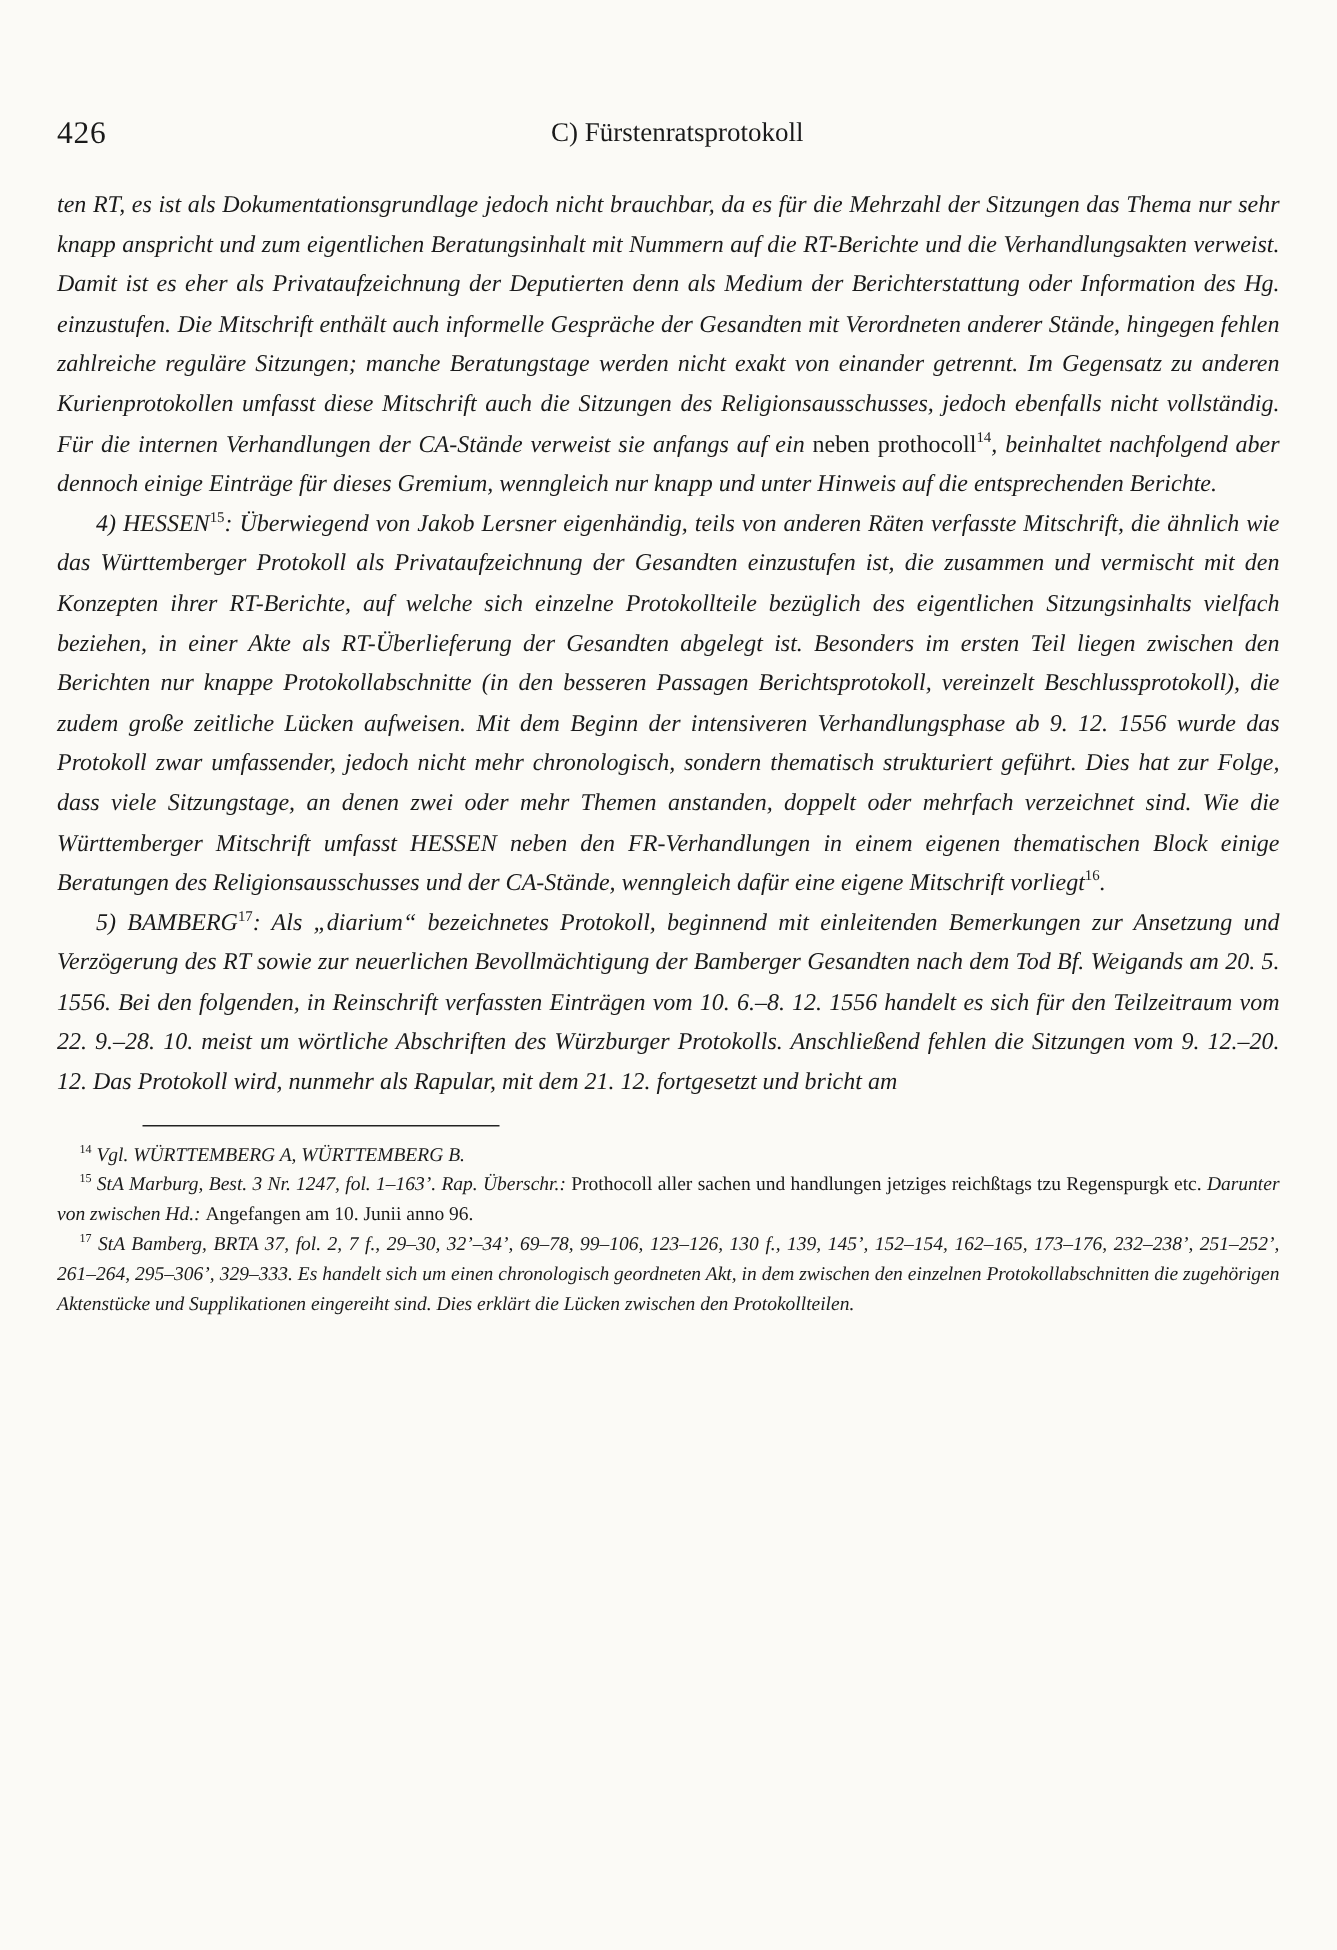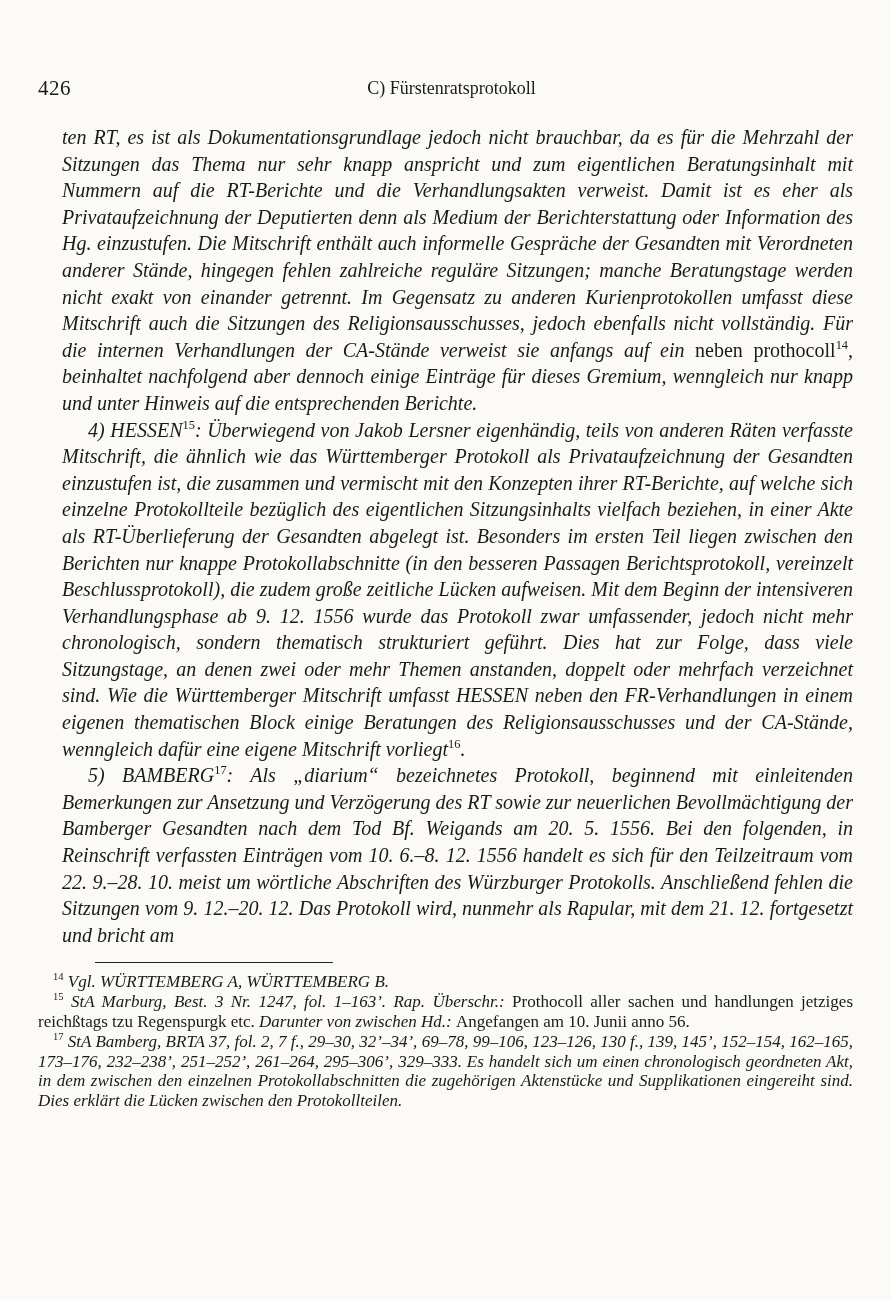--- a/index.html
+++ b/index.html
@@ -20,44 +20,43 @@
   .pagenum {
     position: absolute; left: 0; top: 0;
     font-size: 21px; font-style: normal; letter-spacing: 0.5px;
   }
   .runhead {
     position: absolute; left: 12px; right: 0; top: 2px;
     text-align: center; font-size: 18px; font-style: normal;
   }
   .bodytext {
     margin-top: 20px;
-    font-size: 20px;
+    font-size: 16px;
     line-height: 26.6px;
     text-align: justify;
     font-style: italic;
-    margin-left: 24px;
   }
   .para { margin: 0; }
   .para.indent { text-indent: 26px; }
   .seg.roman { font-style: normal; }
   .seg.italic { font-style: italic; }
   sup.seg, sup.fnmark {
     font-size: 0.62em;
     line-height: 0;
     vertical-align: super;
     font-style: normal;
   }
   .fnrule {
     border: none;
     border-top: 1.6px solid #222;
     width: 238px;
     margin: 14px 0 9px 57px;
   }
   .footnotes {
-    font-size: 17px;
+    font-size: 13px;
     line-height: 19.8px;
     text-align: justify;
     font-style: italic;
   }
   .footnote { margin: 0; text-indent: 15px; }
   .footnote .seg.roman { font-style: normal; }
 </style>
 </head>
 <body style="background: rgb(251, 250, 246); color: rgb(26, 26, 26);">
 
@@ -67,16 +66,16 @@
     <span class="runhead">C) Fürstenratsprotokoll</span>
   </div>
   <div class="bodytext" id="body-paragraphs">
       <p class="para"><span class="seg italic">ten RT, es ist als Dokumentationsgrundlage jedoch nicht brauchbar, da es für die Mehrzahl der Sitzungen das Thema nur sehr knapp anspricht und zum eigentlichen Beratungsinhalt mit Nummern auf die RT-Berichte und die Verhandlungsakten verweist. Damit ist es eher als Privataufzeichnung der Deputierten denn als Medium der Berichterstattung oder Information des Hg. einzustufen. Die Mitschrift enthält auch informelle Gespräche der Gesandten mit Verordneten anderer Stände, hingegen fehlen zahlreiche reguläre Sitzungen; manche Beratungstage werden nicht exakt von einander getrennt. Im Gegensatz zu anderen Kurienprotokollen umfasst diese Mitschrift auch die Sitzungen des Religionsausschusses, jedoch ebenfalls nicht vollständig. Für die internen Verhandlungen der CA-Stände verweist sie anfangs auf ein </span><span class="seg roman">neben prothocoll</span><sup class="seg sup">14</sup><span class="seg italic">, beinhaltet nachfolgend aber dennoch einige Einträge für dieses Gremium, wenngleich nur knapp und unter Hinweis auf die entsprechenden Berichte.</span></p>
       <p class="para indent"><span class="seg italic">4) HESSEN</span><sup class="seg sup">15</sup><span class="seg italic">: Überwiegend von Jakob Lersner eigenhändig, teils von anderen Räten verfasste Mitschrift, die ähnlich wie das Württemberger Protokoll als Privataufzeichnung der Gesandten einzustufen ist, die zusammen und vermischt mit den Konzepten ihrer RT-Berichte, auf welche sich einzelne Protokollteile bezüglich des eigentlichen Sitzungsinhalts vielfach beziehen, in einer Akte als RT-Überlieferung der Gesandten abgelegt ist. Besonders im ersten Teil liegen zwischen den Berichten nur knappe Protokollabschnitte (in den besseren Passagen Berichtsprotokoll, vereinzelt Beschlussprotokoll), die zudem große zeitliche Lücken aufweisen. Mit dem Beginn der intensiveren Verhandlungsphase ab 9. 12. 1556 wurde das Protokoll zwar umfassender, jedoch nicht mehr chronologisch, sondern thematisch strukturiert geführt. Dies hat zur Folge, dass viele Sitzungstage, an denen zwei oder mehr Themen anstanden, doppelt oder mehrfach verzeichnet sind. Wie die Württemberger Mitschrift umfasst HESSEN neben den FR-Verhandlungen in einem eigenen thematischen Block einige Beratungen des Religionsausschusses und der CA-Stände, wenngleich dafür eine eigene Mitschrift vorliegt</span><sup class="seg sup">16</sup><span class="seg italic">.</span></p>
       <p class="para indent"><span class="seg italic">5) BAMBERG</span><sup class="seg sup">17</sup><span class="seg italic">: Als „diarium“ bezeichnetes Protokoll, beginnend mit einleitenden Bemerkungen zur Ansetzung und Verzögerung des RT sowie zur neuerlichen Bevollmächtigung der Bamberger Gesandten nach dem Tod Bf. Weigands am 20. 5. 1556. Bei den folgenden, in Reinschrift verfassten Einträgen vom 10. 6.–8. 12. 1556 handelt es sich für den Teilzeitraum vom 22. 9.–28. 10. meist um wörtliche Abschriften des Würzburger Protokolls. Anschließend fehlen die Sitzungen vom 9. 12.–20. 12. Das Protokoll wird, nunmehr als Rapular, mit dem 21. 12. fortgesetzt und bricht am</span></p>
     </div>
   <hr class="fnrule">
   <div class="footnotes" id="footnotes">
       <p class="footnote"><sup class="fnmark">14</sup> <span class="seg italic">Vgl. WÜRTTEMBERG A, WÜRTTEMBERG B.</span></p>
-      <p class="footnote"><sup class="fnmark">15</sup> <span class="seg italic">StA Marburg, Best. 3 Nr. 1247, fol. 1–163’. Rap. Überschr.: </span><span class="seg roman">Prothocoll aller sachen und handlungen jetziges reichßtags tzu Regenspurgk etc. </span><span class="seg italic">Darunter von zwischen Hd.: </span><span class="seg roman">Angefangen am 10. Junii anno 56.</span></p>
+      <p class="footnote"><sup class="fnmark">15</sup> <span class="seg italic">StA Marburg, Best. 3 Nr. 1247, fol. 1–163’. Rap. Überschr.: </span><span class="seg roman">Prothocoll aller sachen und handlungen jetziges reichßtags tzu Regenspurgk etc. </span><span class="seg italic">Darunter von zwischen Hd.: </span><span class="seg roman">Angefangen am 10. Junii anno 96.</span></p>
       <p class="footnote"><sup class="fnmark">17</sup> <span class="seg italic">StA Bamberg, BRTA 37, fol. 2, 7 f., 29–30, 32’–34’, 69–78, 99–106, 123–126, 130 f., 139, 145’, 152–154, 162–165, 173–176, 232–238’, 251–252’, 261–264, 295–306’, 329–333. Es handelt sich um einen chronologisch geordneten Akt, in dem zwischen den einzelnen Protokollabschnitten die zugehörigen Aktenstücke und Supplikationen eingereiht sind. Dies erklärt die Lücken zwischen den Protokollteilen.</span></p>
     </div>
 </div>
 
 </body></html>

